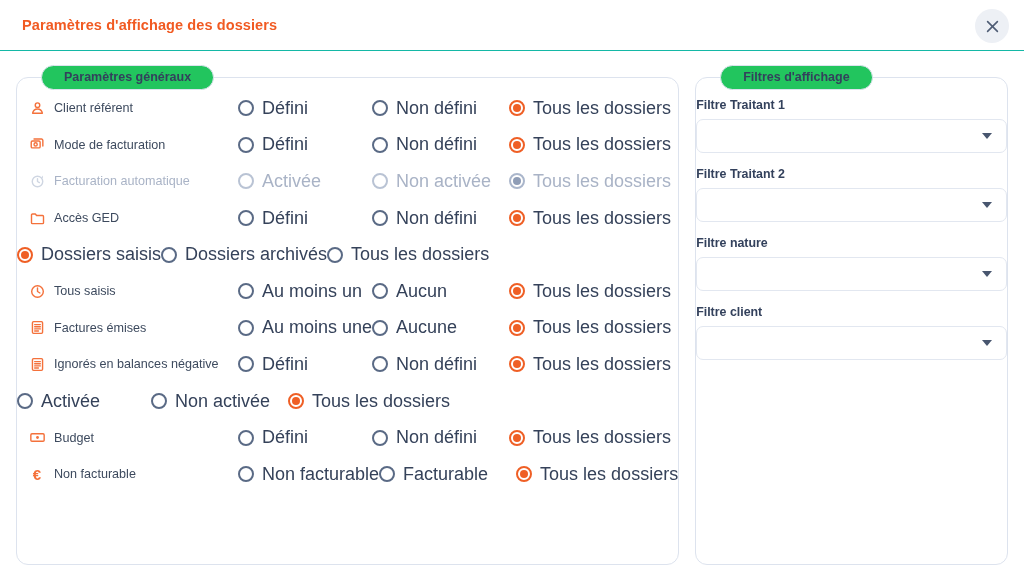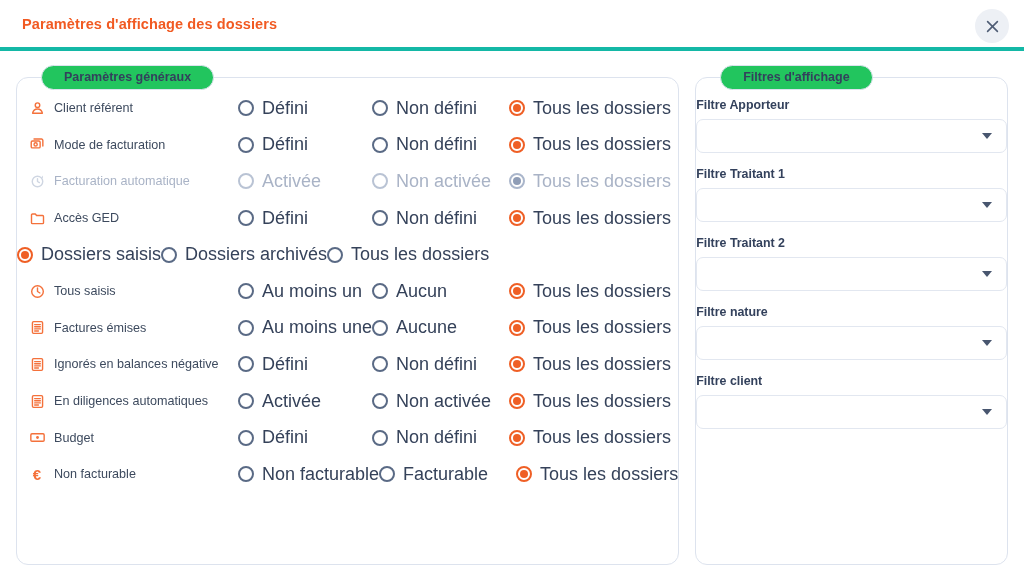--- a/index.html
+++ b/index.html
@@ -17,21 +17,21 @@
     background: #ffffff;
   }
 
   
   .dlg-header {
     height: 51px;
     flex: 0 0 51px;
     display: flex;
     align-items: center;
     padding: 0 20px 0 22px;
-    border-bottom: 4px solid #14b8a6;
+    border-bottom: 1px solid #14b8a6;
     position: relative;
   }
   .dlg-title {
     color: #f15a22;
     font-size: 14.5px;
     font-weight: bold;
     letter-spacing: .1px;
   }
   .close-btn {
     position: absolute;
@@ -411,29 +411,20 @@
             <label class="opt opt-2">
               <span class="radio"></span>
               <span class="opt-text">Non défini</span>
             </label>
             <label class="opt opt-3">
               <span class="radio on"></span>
               <span class="opt-text">Tous les dossiers</span>
             </label>
           </div>
           <div class="srow">
-            <div class="srow-label">
-              <span class="row-icon">
-                <svg width="15" height="15" viewBox="0 0 16 16">
-                  <rect x="2.6" y="1.7" width="10.8" height="12.6" rx="1.2" stroke="currentColor" stroke-width="1.5" fill="none" stroke-linecap="round" stroke-linejoin="round"></rect>
-                  <path d="M5 4.9 h6 M5 7.2 h6 M5 9.5 h6 M5 11.7 h4" stroke="currentColor" stroke-width="1.5" fill="none" stroke-linecap="round" stroke-linejoin="round"></path>
-                </svg>
-              </span>
-              <span class="srow-text">En diligences automatiques</span>
-            </div>
             <label class="opt opt-1">
               <span class="radio"></span>
               <span class="opt-text">Activée</span>
             </label>
             <label class="opt opt-2">
               <span class="radio"></span>
               <span class="opt-text">Non activée</span>
             </label>
             <label class="opt opt-3">
               <span class="radio on"></span>
@@ -485,27 +476,20 @@
           </div>
         </div>
     </fieldset>
 
     <fieldset class="panel panel-right">
       <legend>
         <span class="legend-inner">Filtres d'affichage</span>
       </legend>
       <div id="filter-list">
           <div class="filter-group">
-            <div class="filter-label">Filtre Apporteur</div>
-            <div class="filter-select">
-              <span class="filter-value"></span>
-              <span class="caret"></span>
-            </div>
-          </div>
-          <div class="filter-group">
             <div class="filter-label">Filtre Traitant 1</div>
             <div class="filter-select">
               <span class="filter-value"></span>
               <span class="caret"></span>
             </div>
           </div>
           <div class="filter-group">
             <div class="filter-label">Filtre Traitant 2</div>
             <div class="filter-select">
               <span class="filter-value"></span>

